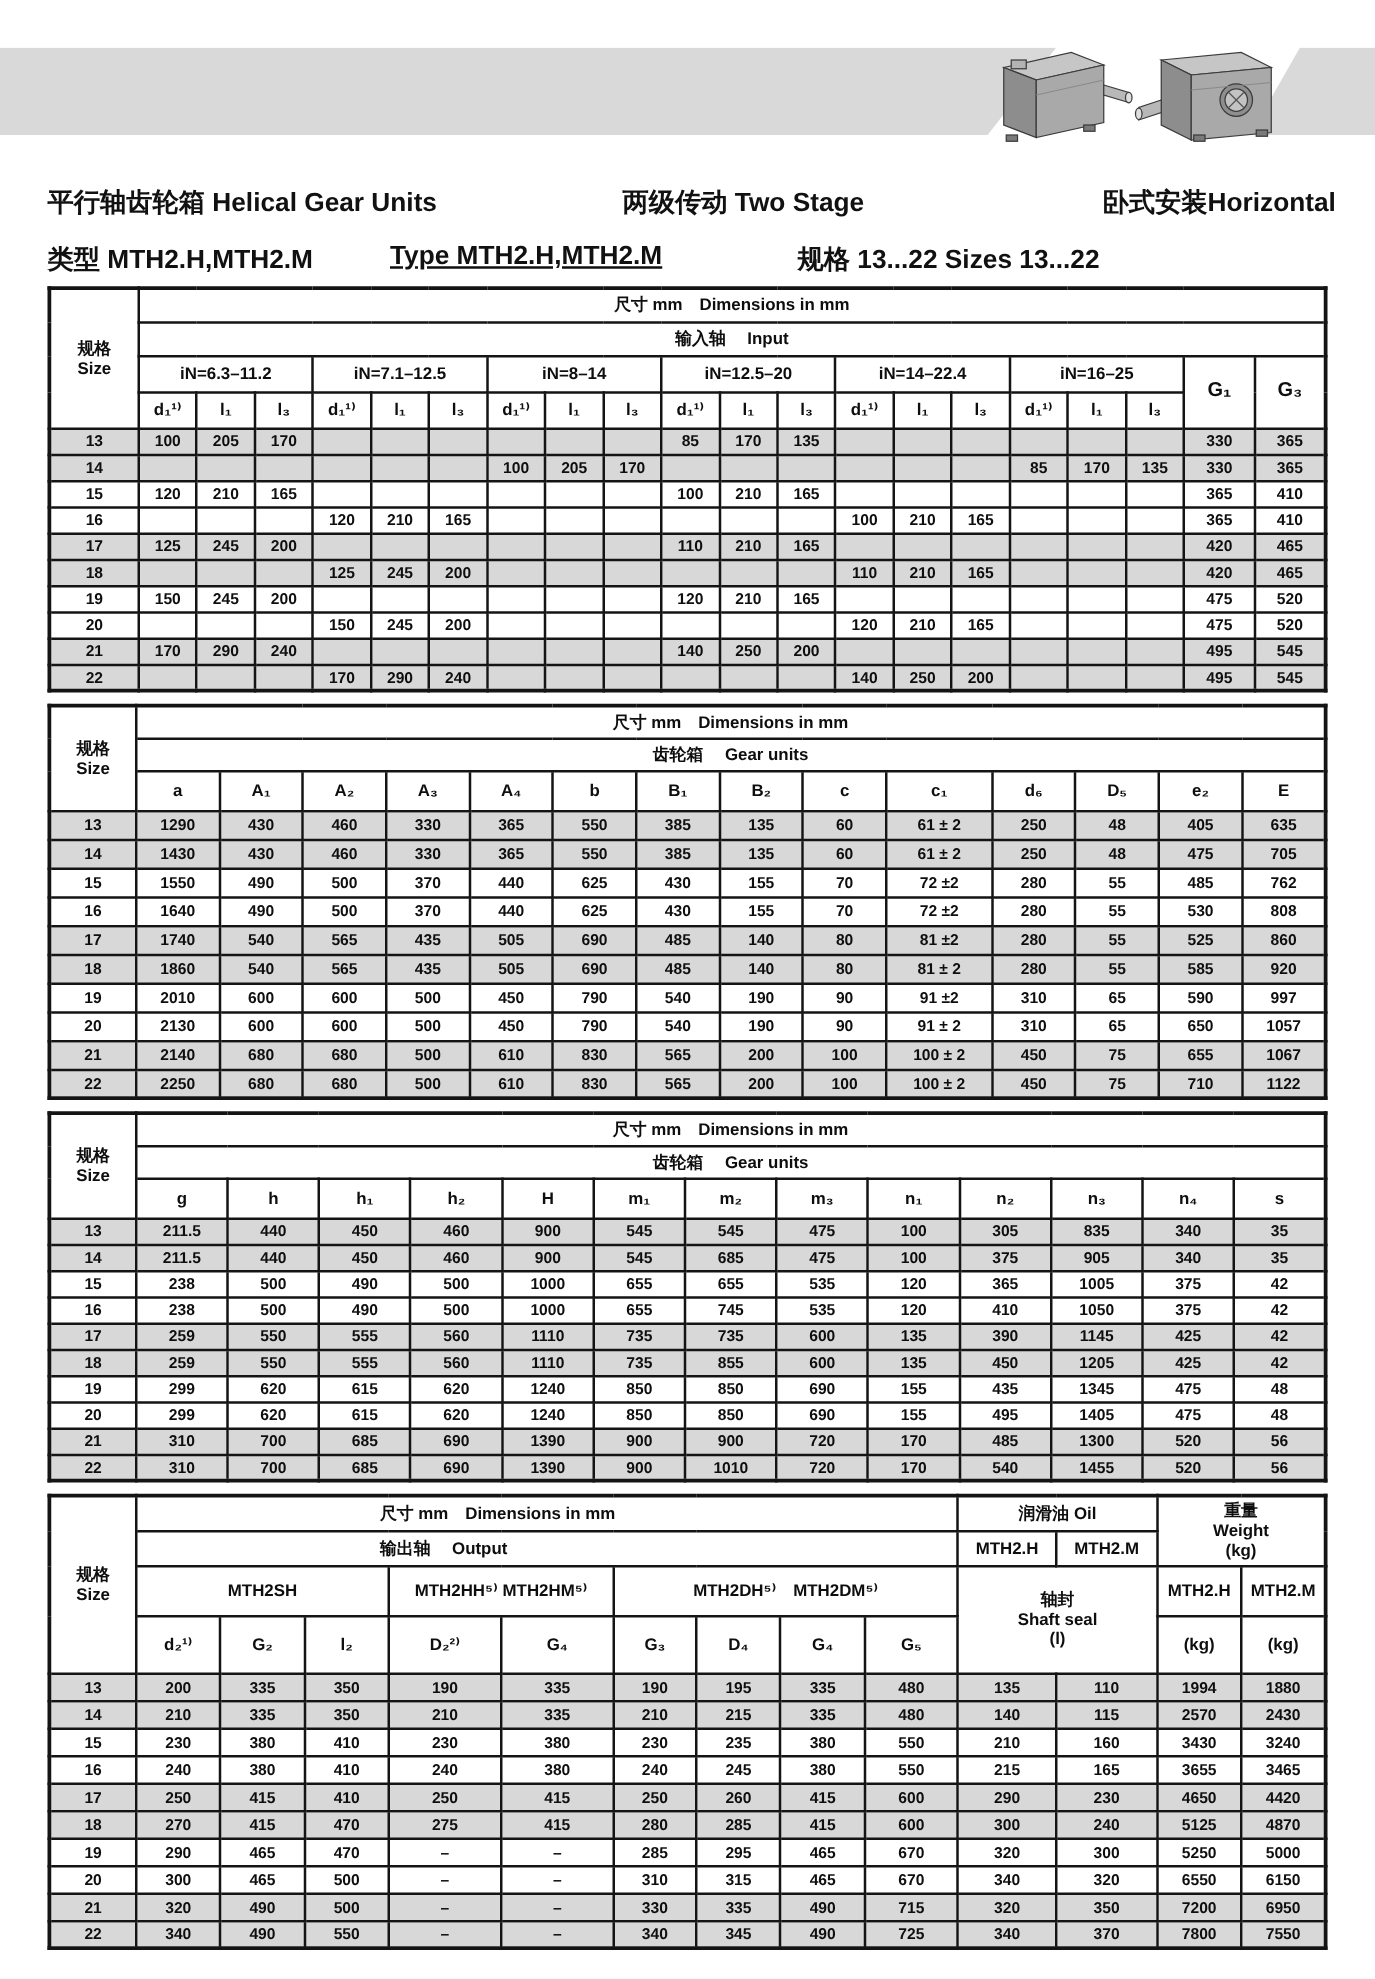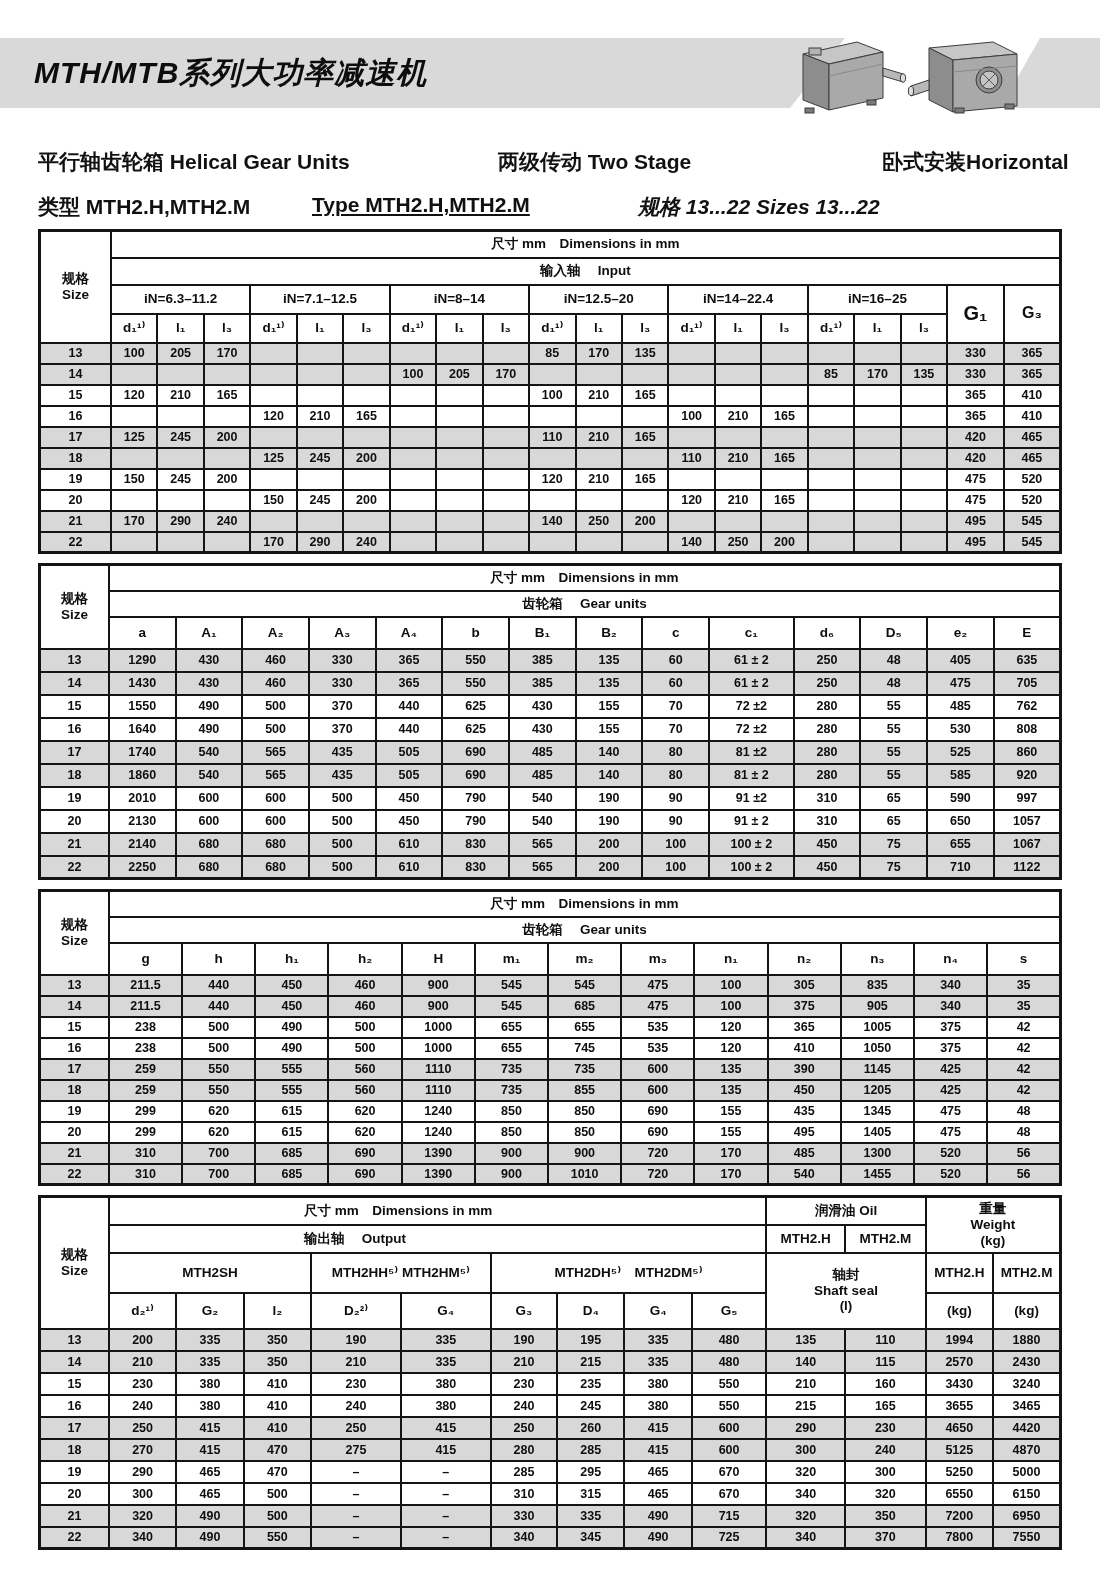--- a/index.html
+++ b/index.html
@@ -30,21 +30,21 @@
     font-size:30px;font-weight:bold;font-style:italic;
     letter-spacing:1px;color:#0d0d0d;white-space:nowrap;
   }
   .gearboxes{position:absolute;left:795px;top:-14px;}
   
   .subline{position:absolute;left:0;width:1100px;font-weight:bold;white-space:nowrap;}
   .subline1{top:148px;font-size:21px;}
   .subline2{top:193px;font-size:21px;}
   .subline span{position:absolute;top:0;text-align:right;}
   .s1a{left:38px;} .s1b{left:498px;} .s1c{left:855px;margin-left:27px;}
-  .s2a{left:38px;} .s2b{left:312px;text-decoration:underline;} .s2c{left:638px;font-style:italic;}
+  .s2a{left:38px;} .s2b{left:312px;text-decoration:underline;} .s2c{left:638px;}
   
   table{
     border-collapse:collapse;table-layout:fixed;
     width:1024px;margin-left:38px;
     border:3px solid #141414;
     font-weight:bold;
   }
   #t2,#t3,#t4{margin-top:9px;}
   th,td{
     border:2px solid #141414;
@@ -58,32 +58,31 @@
   tr.shaded td{background:#d8d8d8;}
   .pre{white-space:pre-line;}
   .padleft{text-align:left;padding-left:19%;}
   
   #t1 thead tr{height:27px;} #t1 thead tr.r3{height:29px;} #t1 thead tr.r4{height:29px;margin-top:20px;}
   #t1 tbody tr{height:21px;}
   #t2 thead tr{height:26px;} #t2 thead tr.r3{height:32px;}
   #t2 tbody tr{height:23px;}
   #t3 thead tr{height:26px;} #t3 thead tr.r3{height:32px;}
   #t3 tbody tr{height:21px;}
-  #t4 thead tr{height:28px;} #t4 thead tr.r3{height:40px;} #t4 thead tr.r4{height:36px;}
+  #t4 thead tr{height:28px;} #t4 thead tr.r3{height:40px;} #t4 thead tr.r4{height:46px;}
   #t4 tbody tr{height:22px;}
 </style>
 </head>
 <body>
 
 <div class="page">
 
   <div class="banner">
     <div class="stripe-main"></div>
     <div class="stripe-right"></div>
-    <div class="banner-title">MTH/MTB系列大功率减速机</div>
     <svg class="gearboxes" width="230" height="100" viewBox="0 0 230 100">
 
       <g stroke="#3c3c3c" stroke-width="1">
         <polygon points="8,30 62,18 88,28 34,40" fill="#c6c6c6"></polygon>
         <polygon points="8,30 34,40 34,86 8,76" fill="#8d8d8d"></polygon>
         <polygon points="34,40 88,28 88,74 34,86" fill="#a9a9a9"></polygon>
         <polygon points="88,44 108,50 108,58 88,52" fill="#b8b8b8"></polygon>
         <ellipse cx="108" cy="54" rx="2.6" ry="4.2" fill="#dedede"></ellipse>
         <rect x="10" y="84" width="9" height="5" fill="#7a7a7a"></rect>
         <rect x="72" y="76" width="9" height="5" fill="#7a7a7a"></rect>
@@ -152,21 +151,21 @@
       <tr>
         <th colspan="20">输入轴　 Input</th>
       </tr>
       <tr class="r3">
         <th colspan="3">iN=6.3–11.2</th>
         <th colspan="3">iN=7.1–12.5</th>
         <th colspan="3">iN=8–14</th>
         <th colspan="3">iN=12.5–20</th>
         <th colspan="3">iN=14–22.4</th>
         <th colspan="3">iN=16–25</th>
-        <th rowspan="2" style="font-size:20px">G₁</th>
+        <th rowspan="2" style="font-size:16px">G₁</th>
         <th rowspan="2" style="font-size:16px">G₃</th>
       </tr>
       <tr class="r4">
         <th>d₁¹⁾</th>
         <th>l₁</th>
         <th>l₃</th>
         <th>d₁¹⁾</th>
         <th>l₁</th>
         <th>l₃</th>
         <th>d₁¹⁾</th>

